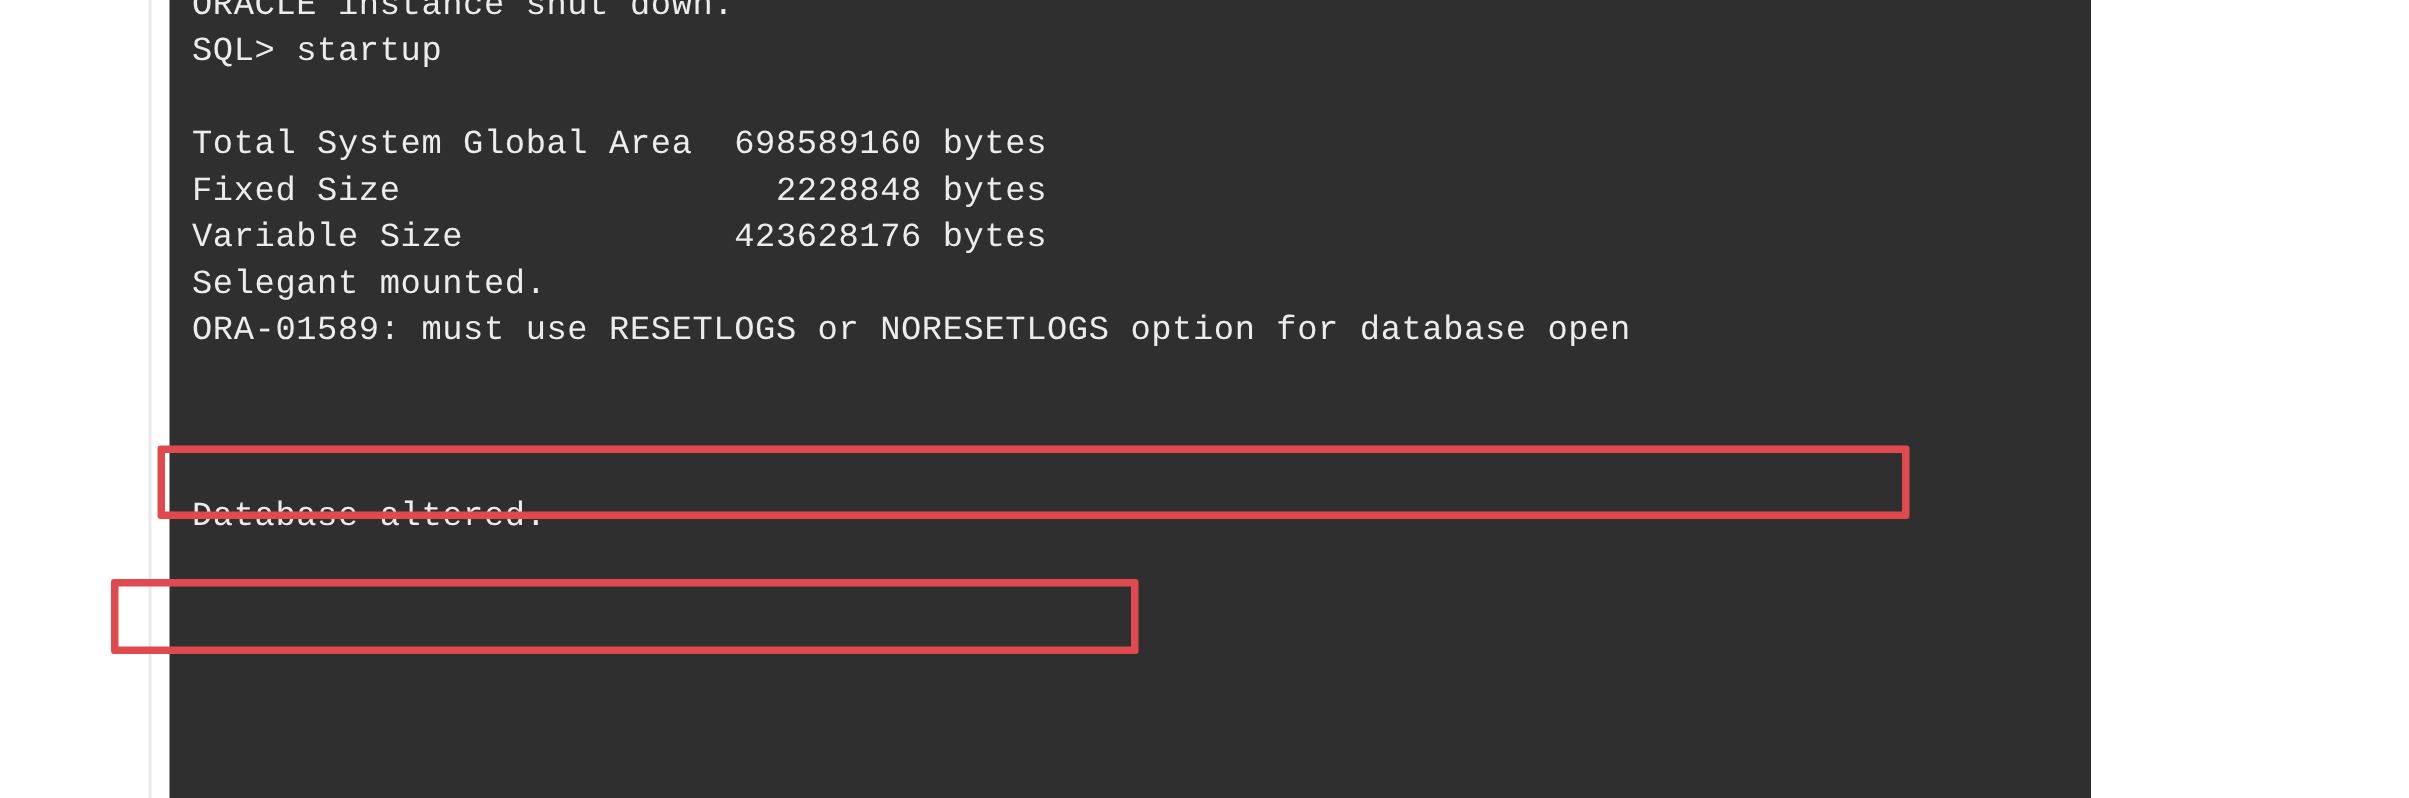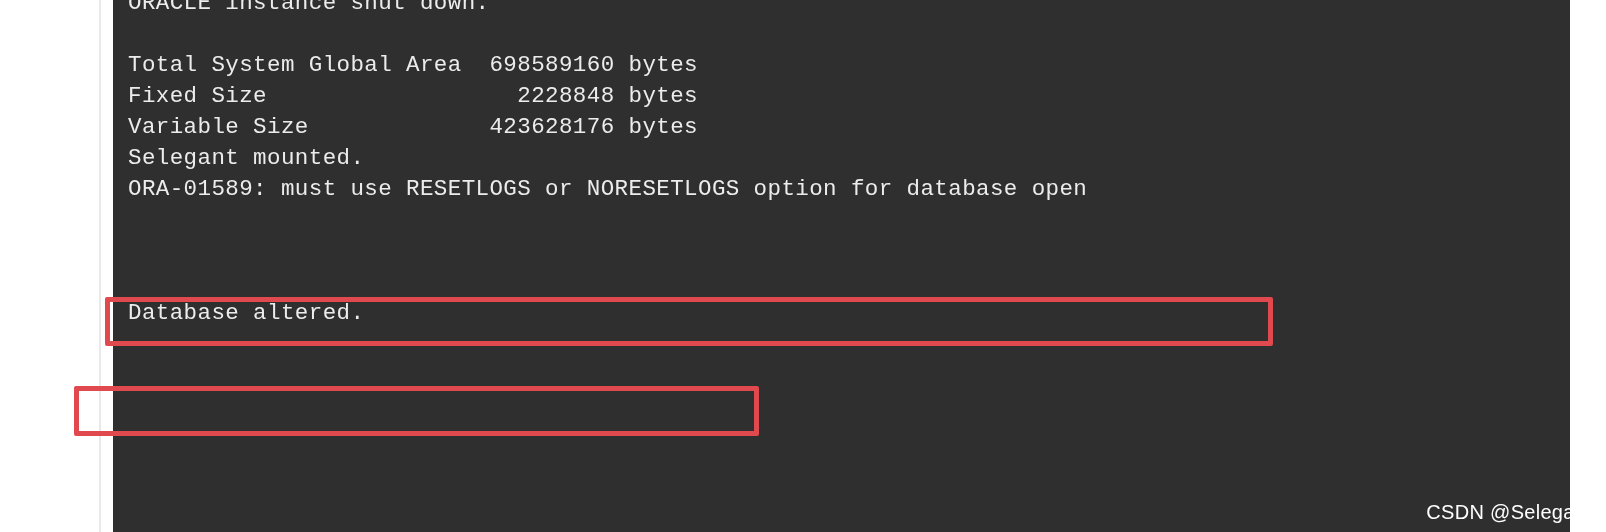--- a/index.html
+++ b/index.html
@@ -2,21 +2,21 @@
 <html><head>
 <meta charset="utf-8">
 <style>
   html, body {
     margin: 0;
     padding: 0;
     background: #ffffff;
   }
   #screenshot {
     position: relative;
-    width: 1570px;
+    width: 1394px;
     height: 532px;
     overflow: hidden;
     background: #ffffff;
     font-family: "Liberation Mono", "DejaVu Sans Mono", monospace;
   }
 
   
   .page-margin {
     position: absolute;
     left: 0;
@@ -102,20 +102,21 @@
 <body>
 
 <div id="screenshot">
 
   <div class="page-margin"></div>
   <div class="margin-rule"></div>
 
   <div class="terminal">
     <div class="term-lines">
       <div class="line">ORACLE instance shut down.</div>
+      <div class="line">SQL&gt; startup</div>
       <div class="line blank"></div>
       <div class="line">Total System Global Area  698589160 bytes</div>
       <div class="line">Fixed Size                  2228848 bytes</div>
       <div class="line">Variable Size             423628176 bytes</div>
       <div class="line">Selegant mounted.</div>
       <div class="line">ORA-01589: must use RESETLOGS or NORESETLOGS option for database open</div>
       <div class="line blank"></div>
       <div class="line blank"></div>
       <div class="line blank"></div>
       <div class="line">Database altered.</div>

